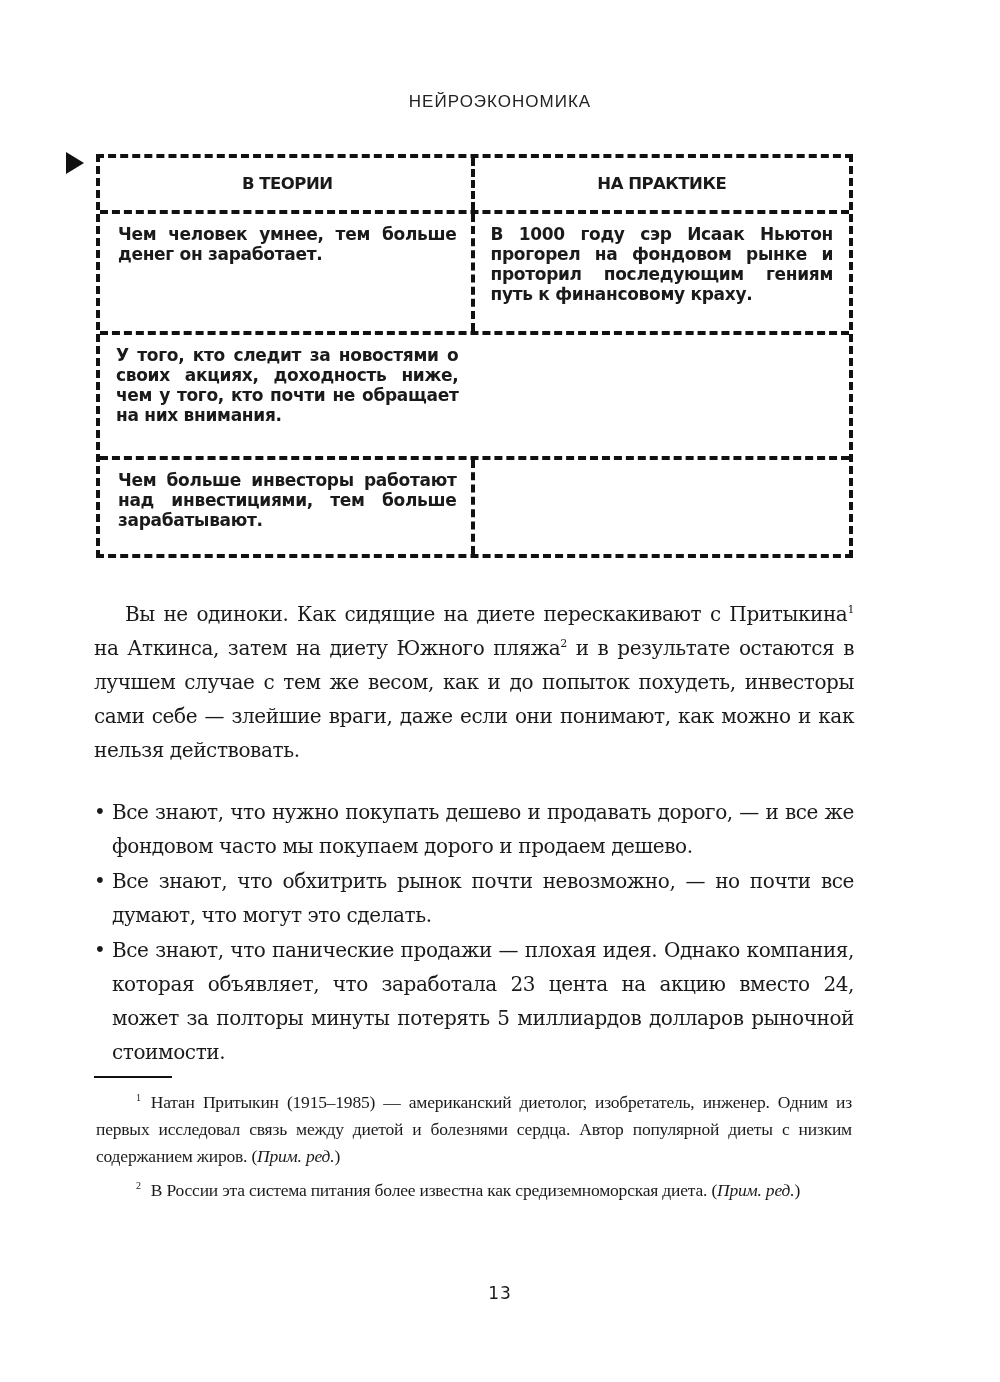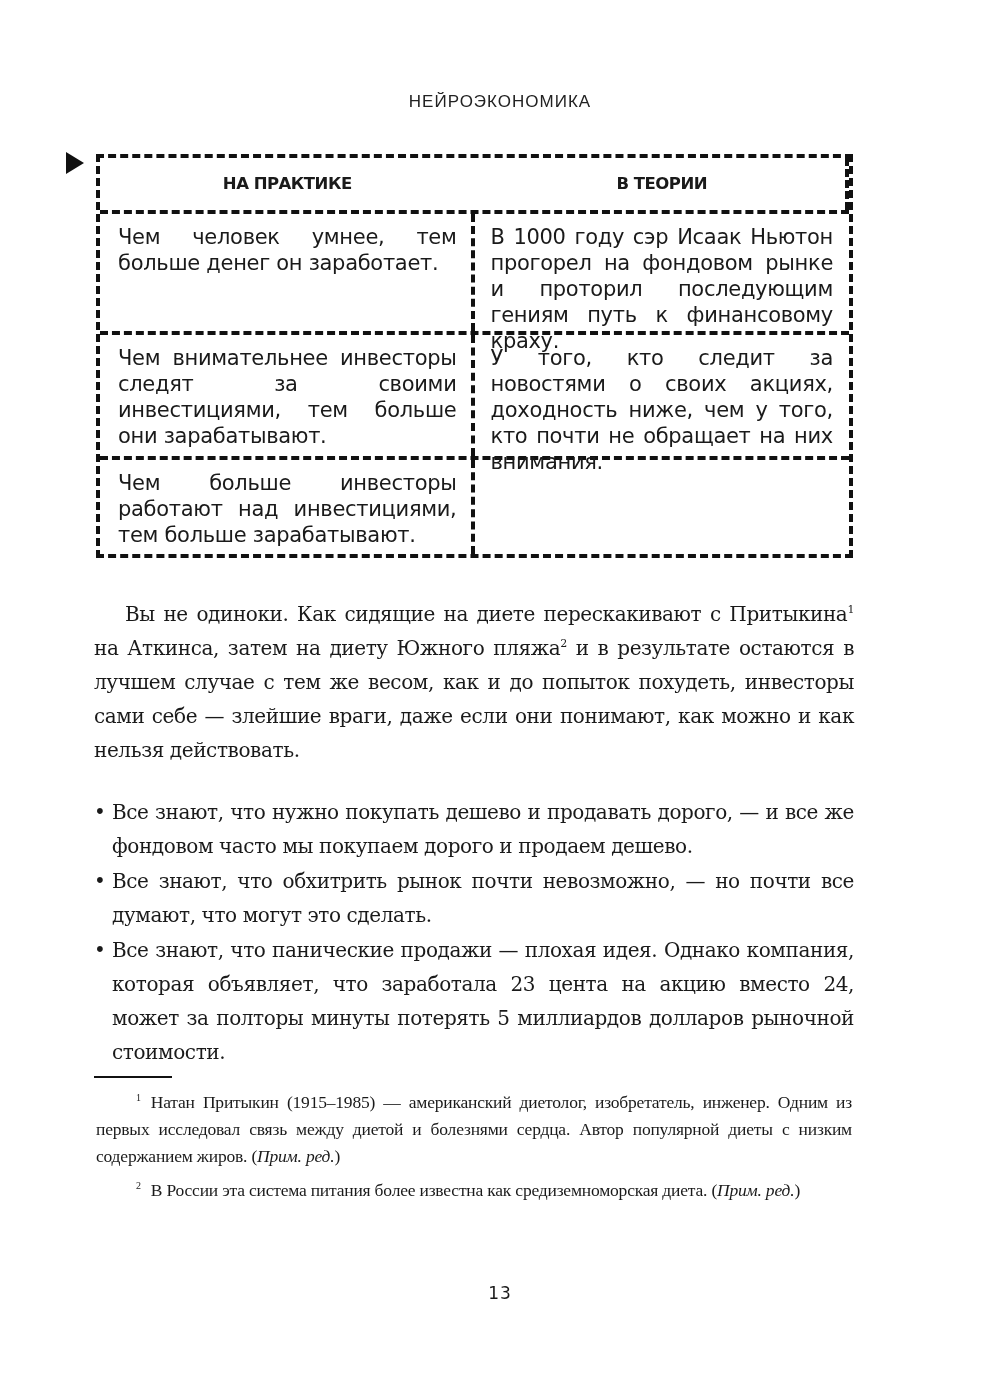--- a/index.html
+++ b/index.html
@@ -17,22 +17,22 @@
     position: absolute; left: 96px; top: 154px; width: 757px; height: 404px;
     border: 4px dashed #111; box-sizing: border-box;
   }
   .tbl-row { position: absolute; left: 0; right: 0; display: flex; }
   .tbl-row.head { top: 0; height: 52px; border-bottom: 4px dashed #111; }
   .tbl-row.r1 { top: 56px; height: 117px; border-bottom: 4px dashed #111; }
   .tbl-row.r2 { top: 177px; height: 121px; border-bottom: 4px dashed #111; }
   .tbl-row.r3 { top: 302px; bottom: 0; }
   .cell {
     width: 50%; box-sizing: border-box; padding: 10px 16px 8px 18px;
-    font-family: "DejaVu Sans", sans-serif; font-size: 21px; line-height: 26px;
-    letter-spacing: -0.3px; text-align: justify;
+    font-family: "DejaVu Sans", sans-serif; font-size: 17px; line-height: 20px;
+    letter-spacing: -0.3px; text-align: justify; font-weight: bold;
   }
   .cell.left { border-right: 4px dashed #111; padding-right: 14px; }
   .cell.right { padding-left: 16px; }
   .head .cell {
     text-align: center; font-weight: bold; font-size: 16.5px; line-height: 52px; padding-top: 0; padding-bottom: 0;
     letter-spacing: -0.5px;
   }
   .body-text {
     position: absolute; left: 94px; width: 760px;
     font-family: "DejaVu Serif", serif; font-size: 20px; line-height: 34px; text-align: justify;
@@ -59,29 +59,28 @@
 </style>
 </head>
 <body>
 
 <div class="running-head">НЕЙРОЭКОНОМИКА</div>
 
 <div class="marker"></div>
 
 <div class="table-box">
   <div class="tbl-row head">
+    <div class="cell left">В ТЕОРИИ</div>
     <div class="cell right">НА ПРАКТИКЕ</div>
-    <div class="cell left">В ТЕОРИИ</div>
   </div>
   <div class="tbl-row r1">
     <div class="cell left">Чем человек умнее, тем больше денег он заработает.</div>
     <div class="cell right">В 1000 году сэр Исаак Ньютон прогорел на фондовом рынке и проторил последующим гениям путь к финансовому краху.</div>
   </div>
   <div class="tbl-row r2">
-    <div class="cell left">Чем внимательнее инвесторы следят за своими инвестициями, тем больше они зарабатывают.</div>
     <div class="cell right">У того, кто следит за новостями о своих акциях, доходность ниже, чем у того, кто почти не обращает на них внимания.</div>
   </div>
   <div class="tbl-row r3">
     <div class="cell left">Чем больше инвесторы работают над инвестициями, тем больше зарабатывают.</div>
   </div>
 </div>
 
 <div class="body-text para"><span>Вы не одиноки. Как сидящие на диете перескакивают с Притыкина</span><sup>1</sup><span> на Аткинса, затем на диету Южного пляжа</span><sup>2</sup><span> и в результате остаются в лучшем случае с тем же весом, как и до попыток похудеть, инвесторы сами себе — злейшие враги, даже если они понимают, как можно и как нельзя действовать.</span></div>
 
 <ul class="body-text bullets">

